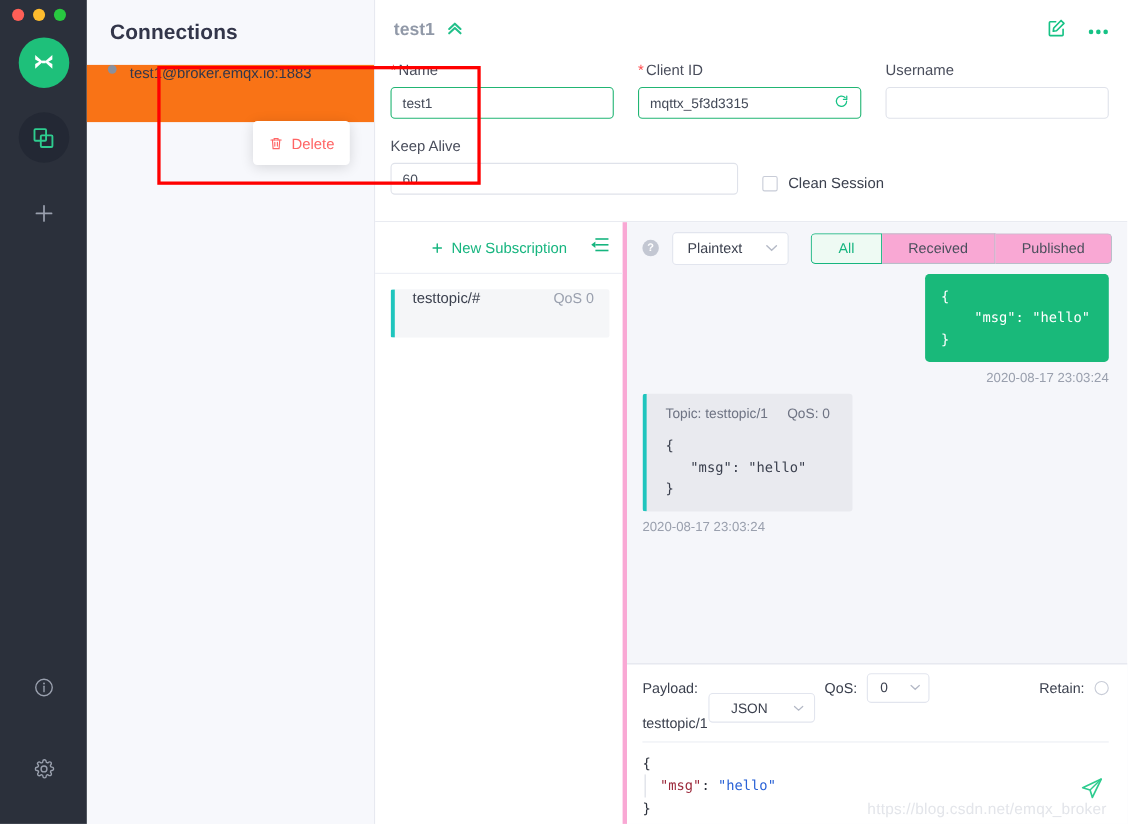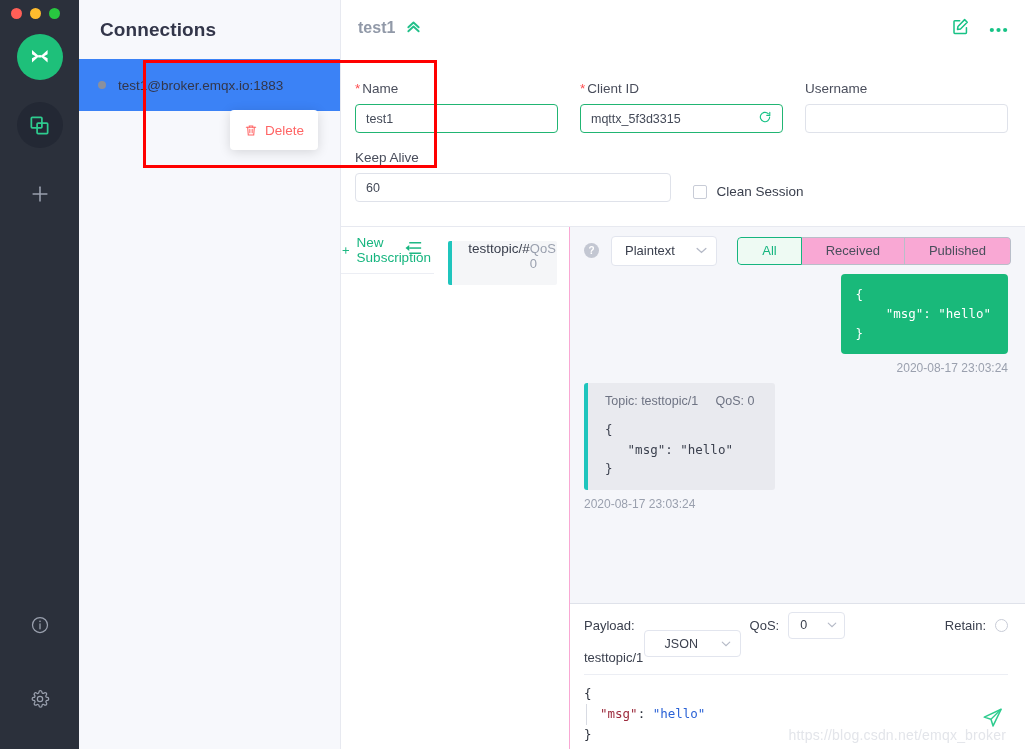--- a/index.html
+++ b/index.html
@@ -43,22 +43,22 @@
     width: 262px; flex: 0 0 262px; height: 749px;
     background: #f7f8fc; border-right: 1px solid #e7e9f0;
     position: relative;
   }
   .conn-title {
     font-size: 19px; font-weight: bold; color: #33364a;
     padding: 19px 0 0 21px; letter-spacing: .1px;
   }
   .conn-list { margin-top: 18px; }
   .conn-item {
-    height: 52px; display: flex; align-items: center; padding-left: 19px;
-    background: #3b82f6; position: relative;
+    height: 52px; display: flex; align-items: flex-start; padding-left: 19px;
+    background: #f97316; position: relative;
   }
   .conn-dot { width: 8px; height: 8px; border-radius: 50%; background: #8a909e; margin-right: 12px; }
   .conn-label { font-size: 13.5px; color: #33364a; }
 
   .delete-pop {
     position: absolute; left: 151px; top: 110px;
     width: 88px; height: 40px; background: #fff; border-radius: 4px;
     box-shadow: 0 2px 12px rgba(0,0,0,.14);
     display: flex; align-items: center; justify-content: center; gap: 7px;
     z-index: 30;
@@ -77,21 +77,21 @@
     height: 56px; display: flex; align-items: center; padding: 0 17px 0 17px;
     flex: 0 0 56px;
   }
   .main-title { font-size: 16px; font-weight: bold; color: #9199a8; margin-right: 9px; }
   .head-icons { margin-left: auto; display: flex; align-items: center; gap: 19px; }
 
   
   .form {
     padding: 0 17px 0 14px; flex: 0 0 auto;
   }
-  .form-row { display: flex; gap: 22px; margin-top: 25px; }
+  .form-row { display: flex; gap: 22px; }
   .fg { flex: 1 1 0; min-width: 0; }
   .fg-label { font-size: 13.5px; color: #4a4e5c; margin-bottom: 8px; display: block; }
   .req { color: #ff4d4f; margin-right: 2px; }
   .fin {
     height: 29px; width: 100%; border: 1px solid #dfe2ea; border-radius: 4px;
     background: #fff; display: flex; align-items: center; padding: 0 10px;
     font-size: 12.5px; color: #444a58; position: relative;
   }
   .fin.focus { border-color: #21b573; }
   .fin .refresh { margin-left: auto; }
@@ -107,22 +107,22 @@
     color: #16b57f; font-size: 13px; display: flex; align-items: center;
     justify-content: center; gap: 8px; background: #fff;
   }
 
   .divider { height: 1px; background: #e7e9f0; margin-top: 20px; flex: 0 0 1px; }
 
   
   .lower { flex: 1 1 auto; display: flex; min-height: 0; }
 
   .sub-panel {
-    width: 229px; flex: 0 0 229px; border-right: 1px solid #f9a8d4;
-    display: flex; flex-direction: row; background: #fff; min-height: 0;
+    width: 229px; flex: 0 0 229px; border-right: 4px solid #f9a8d4;
+    display: flex; flex-direction: column; background: #fff; min-height: 0;
   }
   .sub-head {
     height: 47px; flex: 0 0 47px; display: flex; align-items: center;
     justify-content: center; position: relative; border-bottom: 1px solid #eceef4;
   }
   .new-sub { color: #16b57f; font-size: 13.5px; display: flex; align-items: center; gap: 6px; }
   .sub-filter { position: absolute; right: 12px; top: 50%; transform: translateY(-50%); }
   .sub-list { padding: 14px 12px 0 14px; overflow: hidden; }
   .sub-item {
     height: 44px; background: #f5f6f8; display: flex; align-items: flex-start;

